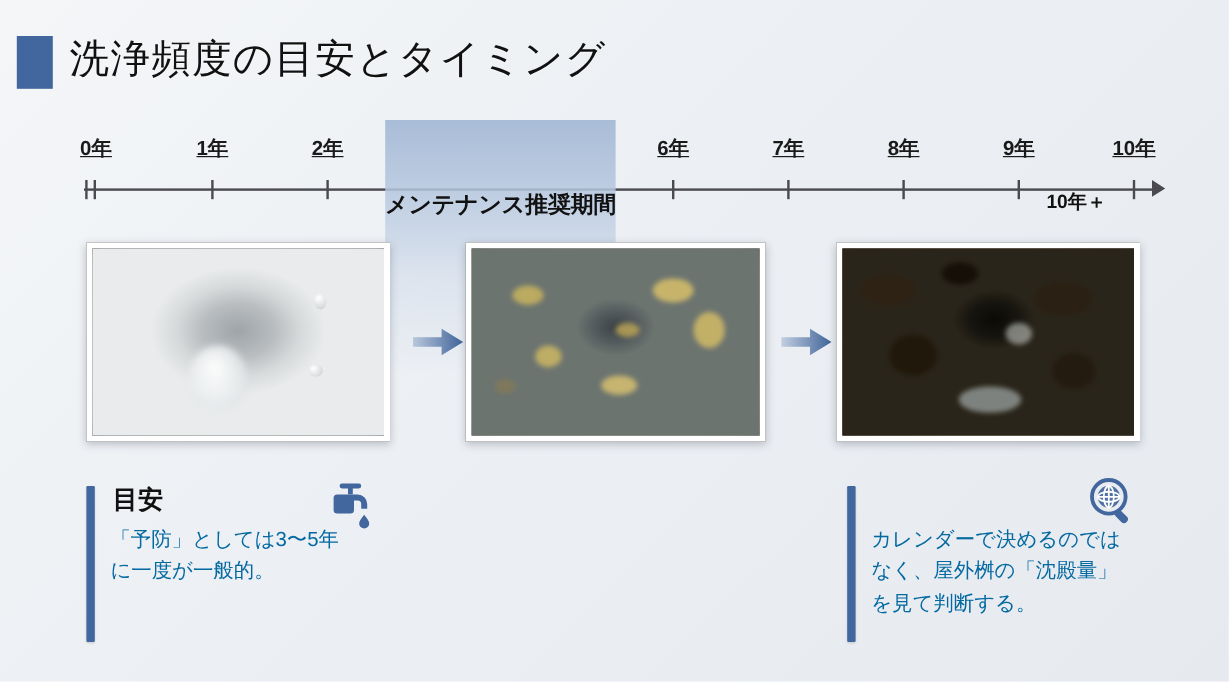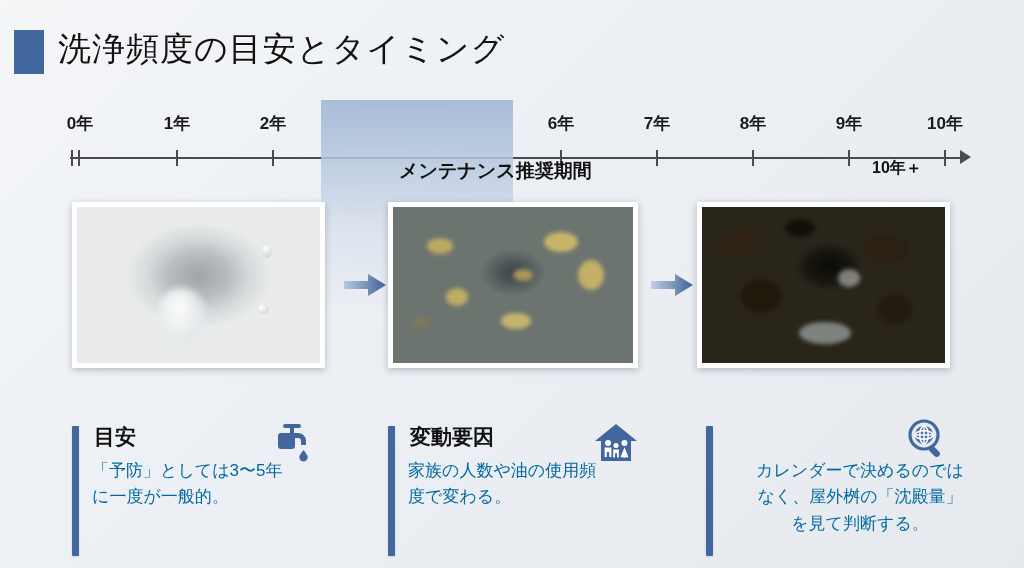--- a/index.html
+++ b/index.html
@@ -31,21 +31,21 @@
     background:#4a4a50;
   }
   .axis-arrow{
     position:absolute;left:960px;top:50px;width:0;height:0;
     border-top:7px solid transparent;border-bottom:7px solid transparent;
     border-left:11px solid #4a4a50;
   }
   .tick{position:absolute;top:50px;width:2px;height:16px;background:#4a4a50;}
   .tick-label{
     position:absolute;top:12px;font-size:17px;font-weight:bold;
-    color:#1a1a1a;transform:translateX(-50%);white-space:nowrap;
+    color:#1a1a1a;transform:translateX(-50%);white-space:nowrap;text-decoration:underline;
   }
   .axis-end{position:absolute;left:71px;top:50px;width:2px;height:16px;background:#4a4a50;}
 
   
   .band{
     position:absolute;left:321px;top:100px;width:192px;height:208px;
     background:linear-gradient(180deg,
         rgba(166,186,214,.95) 0%,
         rgba(180,198,222,.85) 28%,
         rgba(205,217,233,.55) 62%,
@@ -55,21 +55,21 @@
   .band-badge{
     position:absolute;left:321px;top:104px;width:192px;height:40px;
     background:#41679e;border-radius:7px 7px 0 0;
     display:flex;align-items:center;justify-content:center;
     color:#fff;font-size:19px;font-weight:bold;letter-spacing:1px;
     z-index:3;
   }
   .band-caption{
     position:absolute;left:321px;top:158px;width:520px;
     font-size:19px;font-weight:bold;color:#111;
-    text-align:left;padding-left:78px;box-sizing:border-box;
+    text-align:left;box-sizing:border-box;
     z-index:3;white-space:nowrap;
   }
   .plus-label{
     position:absolute;left:872px;top:158px;
     font-size:16px;font-weight:bold;color:#111;z-index:3;white-space:nowrap;
   }
 
   
   .photo{
     position:absolute;top:202px;width:253px;height:166px;
@@ -127,39 +127,39 @@
   }
 
   
   .arrow{
     position:absolute;top:272px;width:42px;height:26px;z-index:4;
   }
   .a1{left:344px;}
   .a2{left:651px;}
 
   
-  .card{position:absolute;top:400px;width:300px;height:140px;margin-top:21px;}
+  .card{position:absolute;top:400px;width:300px;height:140px;}
   .c1{left:66px;}
   .c2{left:382px;}
   .c3{left:700px;width:310px;}
   .card-bar{
     position:absolute;left:6px;top:5px;width:7px;height:130px;
     background:#41679e;border-radius:1px;
     box-shadow:0 1px 2px rgba(0,0,0,.14);
   }
   .card-head{
     position:absolute;left:28px;top:2px;
     font-size:21px;font-weight:bold;color:#111;white-space:nowrap;
   }
   .card-body{
     position:absolute;left:26px;top:37px;width:252px;
     font-size:17px;line-height:1.55;color:#0369a1;
     white-space:pre-line;
   }
-  .c3 .card-body{width:268px;text-align:center;}
+  .c3 .card-body{width:268px;}
   .card-icon{position:absolute;top:0px;width:44px;height:44px;}
   .c1 .card-icon{left:205px;top:-2px;}
   .c2 .card-icon{left:212px;top:0px;}
   .c3 .card-icon{left:205px;top:-4px;}
 </style>
 </head>
 <body>
 
 <div class="stage">
 
@@ -264,40 +264,20 @@
         <g fill="#41679e">
           <rect x="12" y="5" width="18" height="4" rx="2"></rect>
           <rect x="19" y="7" width="4" height="7"></rect>
           <path d="M7 14 h20 a8 8 0 0 1 8 8 v4 h-5 v-4 a3 3 0 0 0 -3 -3 h-3 v8 a3 3 0 0 1 -3 3 h-11 a3 3 0 0 1 -3 -3 v-10 a3 3 0 0 1 3 -3 z"></path>
           <path d="M32.5 31 c2.6 3.4 4.2 5.4 4.2 7.2 a4.2 4.2 0 0 1 -8.4 0 c0 -1.8 1.6 -3.8 4.2 -7.2 z"></path>
         </g>
       </svg>
     </div>
   </div>
 
-  <div class="card c2">
-    <div class="card-bar"></div>
-    <div class="card-head">変動要因</div>
-    <div class="card-body">家族の人数や油の使用頻
-度で変わる。</div>
-    <div class="card-icon">
-      <svg viewBox="0 0 44 44" width="44" height="44" aria-hidden="true">
-        <path d="M22 3 L43 20 h-6 v20 h-30 v-20 h-6 z" fill="#41679e"></path>
-        <g fill="#ffffff">
-          <circle cx="14" cy="22" r="3"></circle>
-          <path d="M10.6 26.5 h6.8 v9.5 h-2.2 v-5 h-2.4 v5 h-2.2 z"></path>
-          <circle cx="22" cy="24.5" r="2.5"></circle>
-          <path d="M19.2 28.5 h5.6 v8 h-1.8 v-4.2 h-2 v4.2 h-1.8 z"></path>
-          <circle cx="30.5" cy="22" r="3"></circle>
-          <path d="M30.5 26.2 l4 10 h-8 z"></path>
-          <rect x="29.4" y="33.5" width="2.2" height="3"></rect>
-        </g>
-      </svg>
-    </div>
-  </div>
 
   <div class="card c3">
     <div class="card-bar"></div>
     <div class="card-body">カレンダーで決めるのでは
 なく、屋外桝の「沈殿量」
 を見て判断する。</div>
     <div class="card-icon">
       <svg viewBox="0 0 44 44" width="44" height="44" aria-hidden="true">
         <circle cx="19" cy="18" r="14" fill="none" stroke="#41679e" stroke-width="3.2"></circle>
         <circle cx="19" cy="18" r="9.2" fill="#41679e" opacity=".92"></circle>

